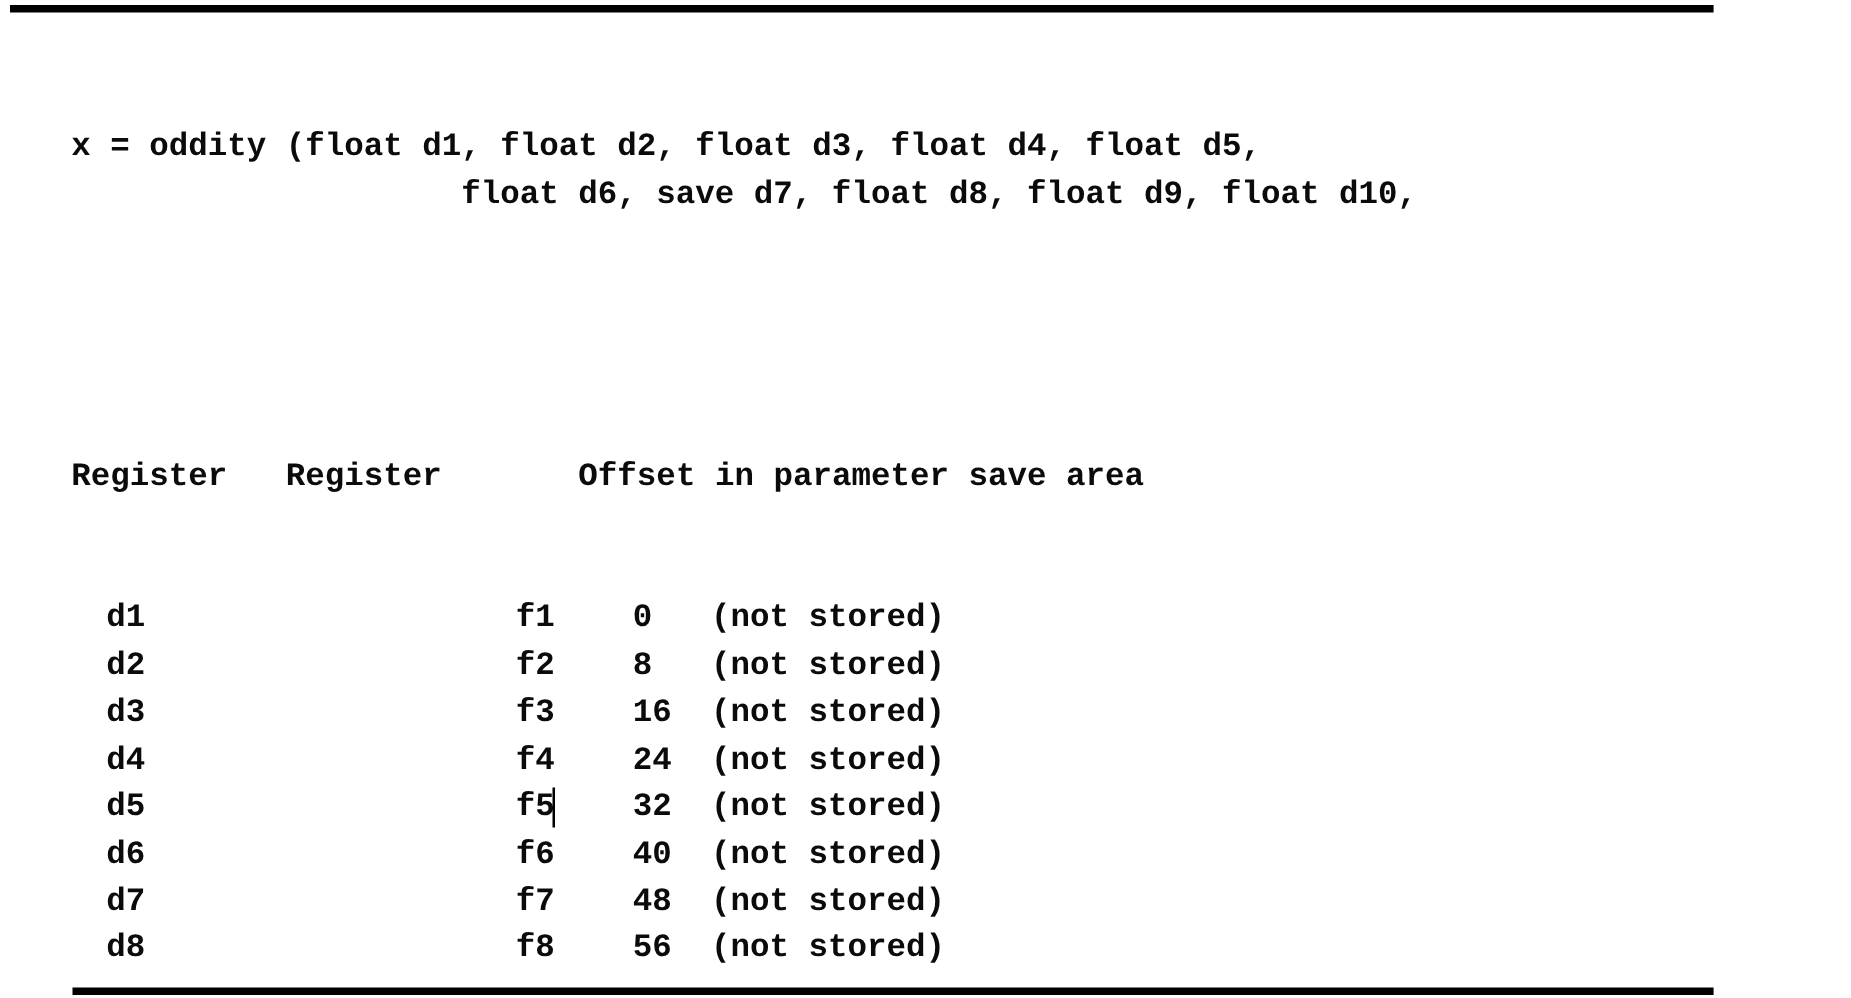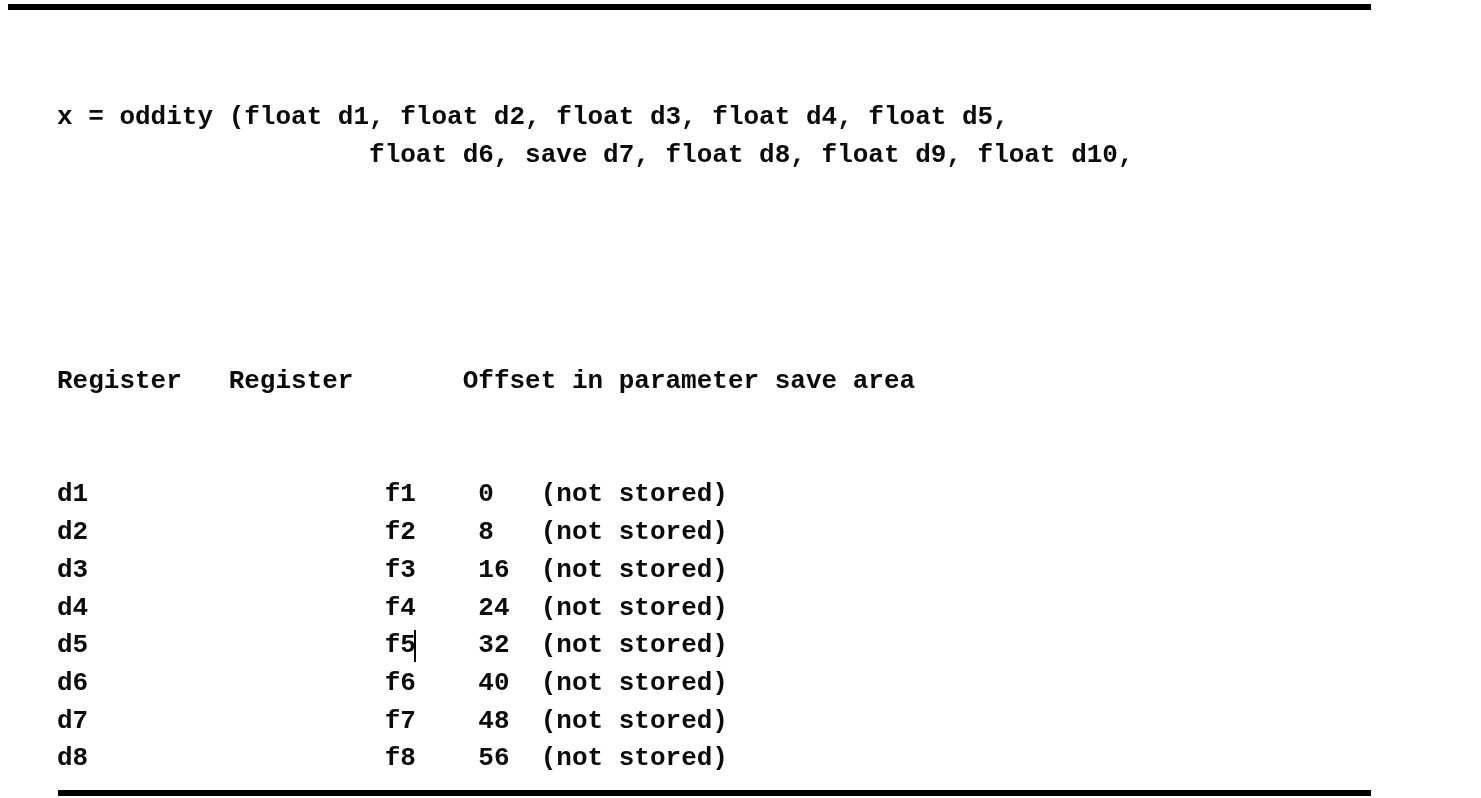--- a/index.html
+++ b/index.html
@@ -28,21 +28,21 @@
     top: 24px;
     font-size: 26px;
     font-weight: bold;
     line-height: 37.7px;
     color: #0b0b0b;
     white-space: pre;
     letter-spacing: 0;
   }
 
   .line { white-space: pre; }
-  .row  { position: relative; white-space: pre; }
+  .row  { position: relative; white-space: pre; margin-left: 28px; }
 
   .caret {
     position: absolute;
     left: calc(23ch - 2px);
     top: 3px;
     width: 2.5px;
     height: 32px;
     background: #000000;
   }
 </style>

